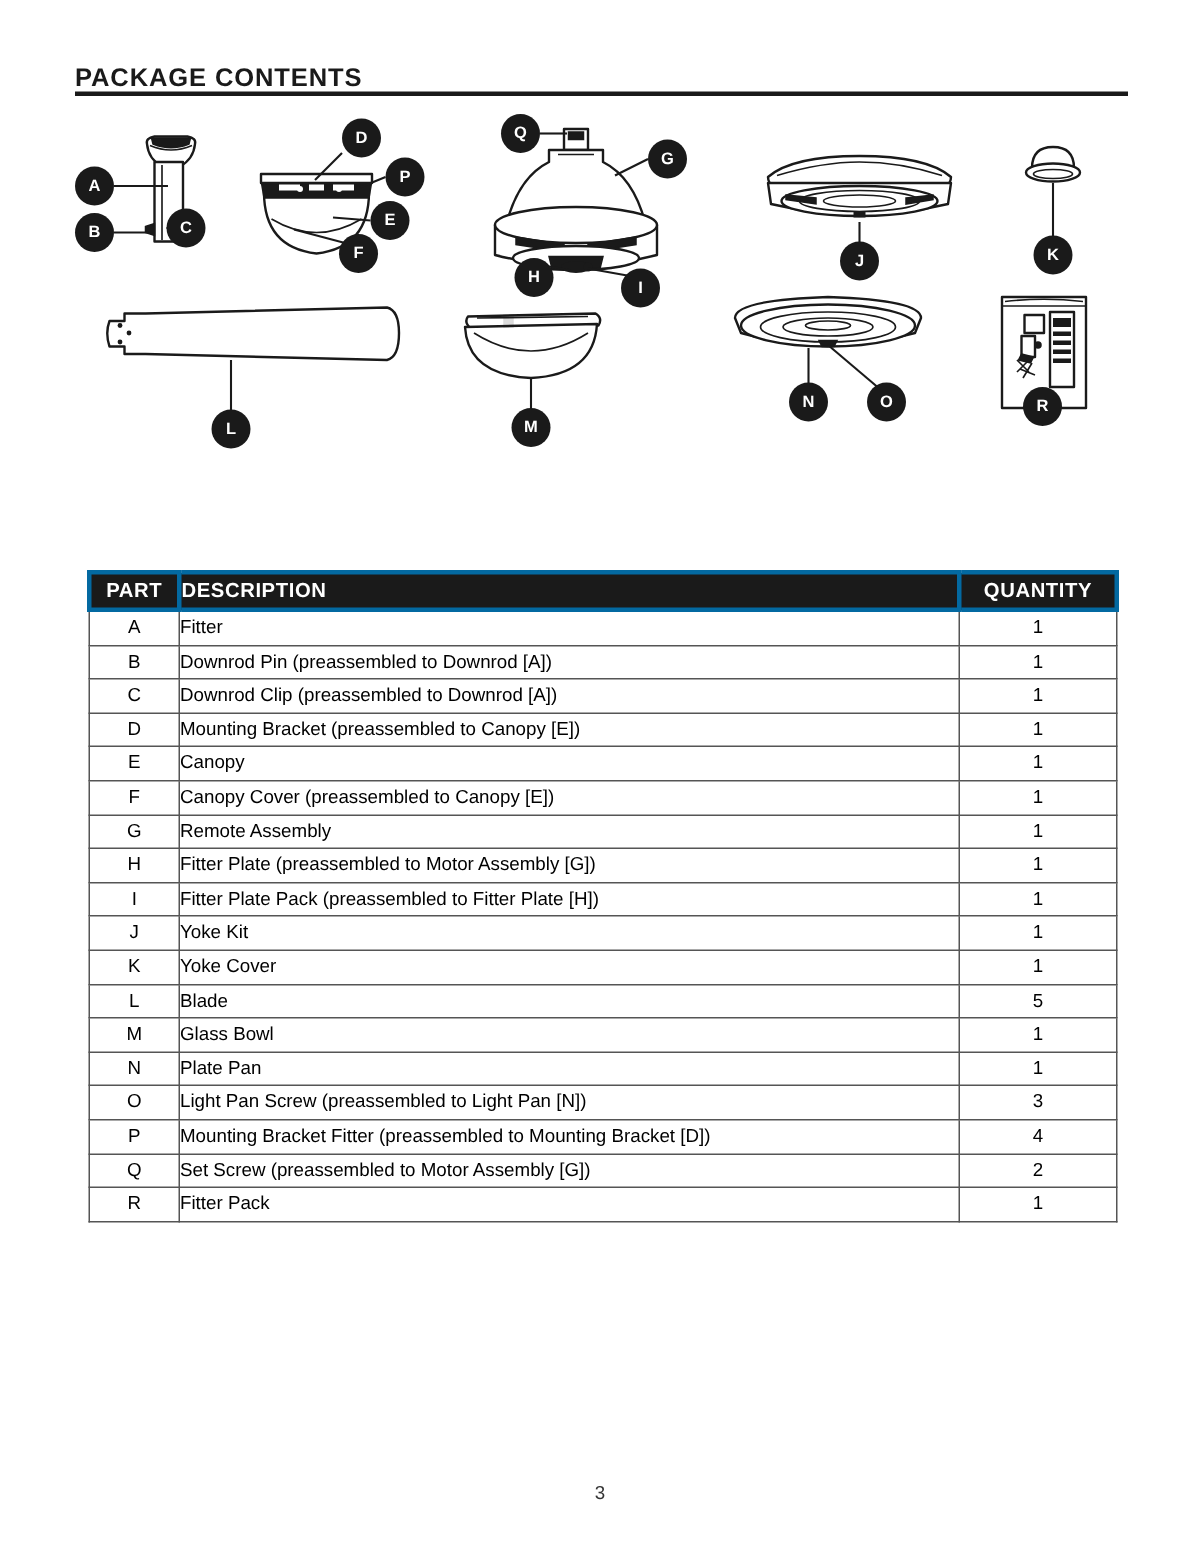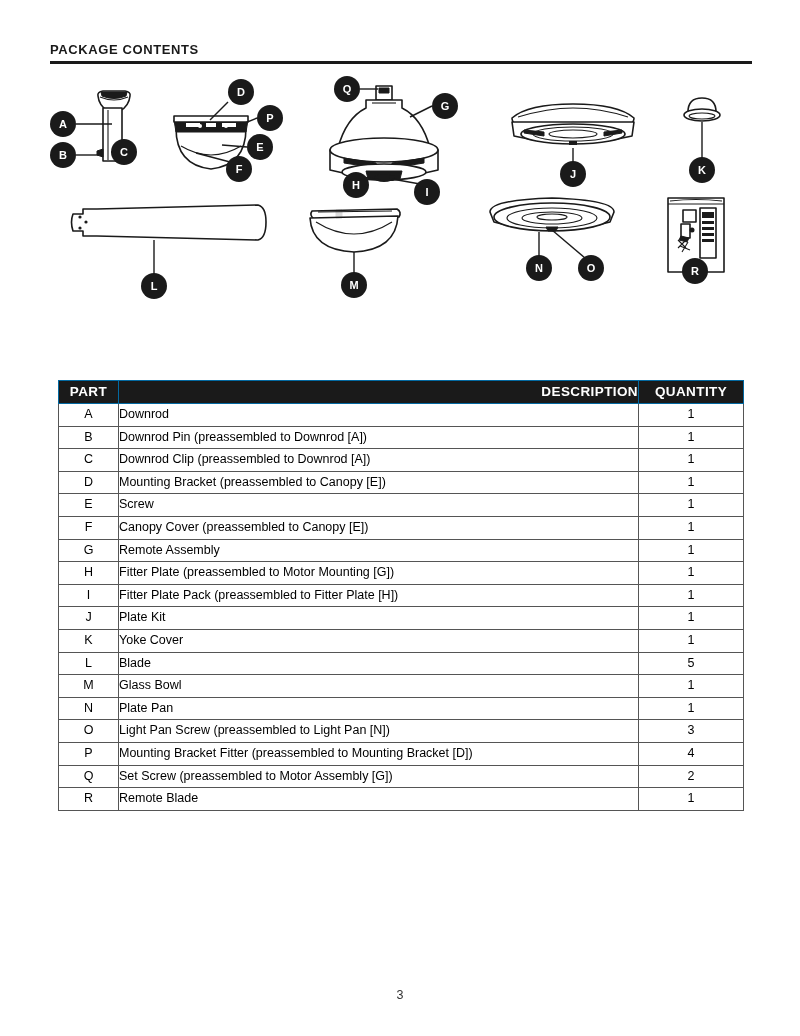--- a/index.html
+++ b/index.html
@@ -22,21 +22,21 @@
     inset: 0;
     width: 800px;
     height: 1036px;
   }
 
   
   .section-heading {
     position: absolute;
     left: 50px;
     top: 42px;
-    font-size: 13px;
+    font-size: 17px;
     font-weight: bold;
     letter-spacing: 0.6px;
     color: #1a1a1a;
     white-space: nowrap;
   }
   .heading-rule {
     position: absolute;
     left: 50px;
     top: 61px;
     width: 702px;
@@ -75,21 +75,21 @@
     padding: 0;
     height: 21.6px;
     line-height: 21.6px;
   }
   table.parts-table thead th {
     background: #1a1a1a;
     color: #ffffff;
     font-weight: bold;
     font-size: 13.5px;
     letter-spacing: 0.4px;
-    border: 1px solid #0369a1;
+    border: 3px solid #0369a1;
     height: 22px;
     line-height: 22px;
   }
   .col-part   { width: 60px;  text-align: center; }
   .col-desc   { width: 520px; text-align: left; }
   .col-qty    { width: 105px; text-align: center; margin-top: 24px; }
 
   td.cell-part { text-align: center; }
   td.cell-desc { text-align: left; padding-left: 6px; }
   td.cell-qty  { text-align: center; }
@@ -364,73 +364,73 @@
   <div class="parts-table-wrap">
     <table class="parts-table">
       <colgroup>
         <col class="col-part">
         <col class="col-desc">
         <col class="col-qty">
       </colgroup>
       <thead>
         <tr>
           <th class="col-part">PART</th>
-          <th class="col-desc" style="text-align:right">DESCRIPTION</th>
+          <th class="col-desc" style="text-align:left">DESCRIPTION</th>
           <th class="col-qty">QUANTITY</th>
         </tr>
       </thead>
       <tbody>
         <tr>
           <td class="cell-part">A</td>
-          <td class="cell-desc">Downrod</td>
+          <td class="cell-desc">Fitter</td>
           <td class="cell-qty">1</td>
         </tr>
         <tr>
           <td class="cell-part">B</td>
           <td class="cell-desc">Downrod Pin (preassembled to Downrod [A])</td>
           <td class="cell-qty">1</td>
         </tr>
         <tr>
           <td class="cell-part">C</td>
           <td class="cell-desc">Downrod Clip (preassembled to Downrod [A])</td>
           <td class="cell-qty">1</td>
         </tr>
         <tr>
           <td class="cell-part">D</td>
           <td class="cell-desc">Mounting Bracket (preassembled to Canopy [E])</td>
           <td class="cell-qty">1</td>
         </tr>
         <tr>
           <td class="cell-part">E</td>
-          <td class="cell-desc">Screw</td>
+          <td class="cell-desc">Canopy</td>
           <td class="cell-qty">1</td>
         </tr>
         <tr>
           <td class="cell-part">F</td>
           <td class="cell-desc">Canopy Cover (preassembled to Canopy [E])</td>
           <td class="cell-qty">1</td>
         </tr>
         <tr>
           <td class="cell-part">G</td>
           <td class="cell-desc">Remote Assembly</td>
           <td class="cell-qty">1</td>
         </tr>
         <tr>
           <td class="cell-part">H</td>
-          <td class="cell-desc">Fitter Plate (preassembled to Motor Mounting [G])</td>
+          <td class="cell-desc">Fitter Plate (preassembled to Motor Assembly [G])</td>
           <td class="cell-qty">1</td>
         </tr>
         <tr>
           <td class="cell-part">I</td>
           <td class="cell-desc">Fitter Plate Pack (preassembled to Fitter Plate [H])</td>
           <td class="cell-qty">1</td>
         </tr>
         <tr>
           <td class="cell-part">J</td>
-          <td class="cell-desc">Plate Kit</td>
+          <td class="cell-desc">Yoke Kit</td>
           <td class="cell-qty">1</td>
         </tr>
         <tr>
           <td class="cell-part">K</td>
           <td class="cell-desc">Yoke Cover</td>
           <td class="cell-qty">1</td>
         </tr>
         <tr>
           <td class="cell-part">L</td>
           <td class="cell-desc">Blade</td>
@@ -456,21 +456,21 @@
           <td class="cell-desc">Mounting Bracket Fitter (preassembled to Mounting Bracket [D])</td>
           <td class="cell-qty">4</td>
         </tr>
         <tr>
           <td class="cell-part">Q</td>
           <td class="cell-desc">Set Screw (preassembled to Motor Assembly [G])</td>
           <td class="cell-qty">2</td>
         </tr>
         <tr>
           <td class="cell-part">R</td>
-          <td class="cell-desc">Remote Blade</td>
+          <td class="cell-desc">Fitter Pack</td>
           <td class="cell-qty">1</td>
         </tr>
       </tbody>
     </table>
   </div>
 
   <div class="page-number">3</div>
 
 </div>
 

